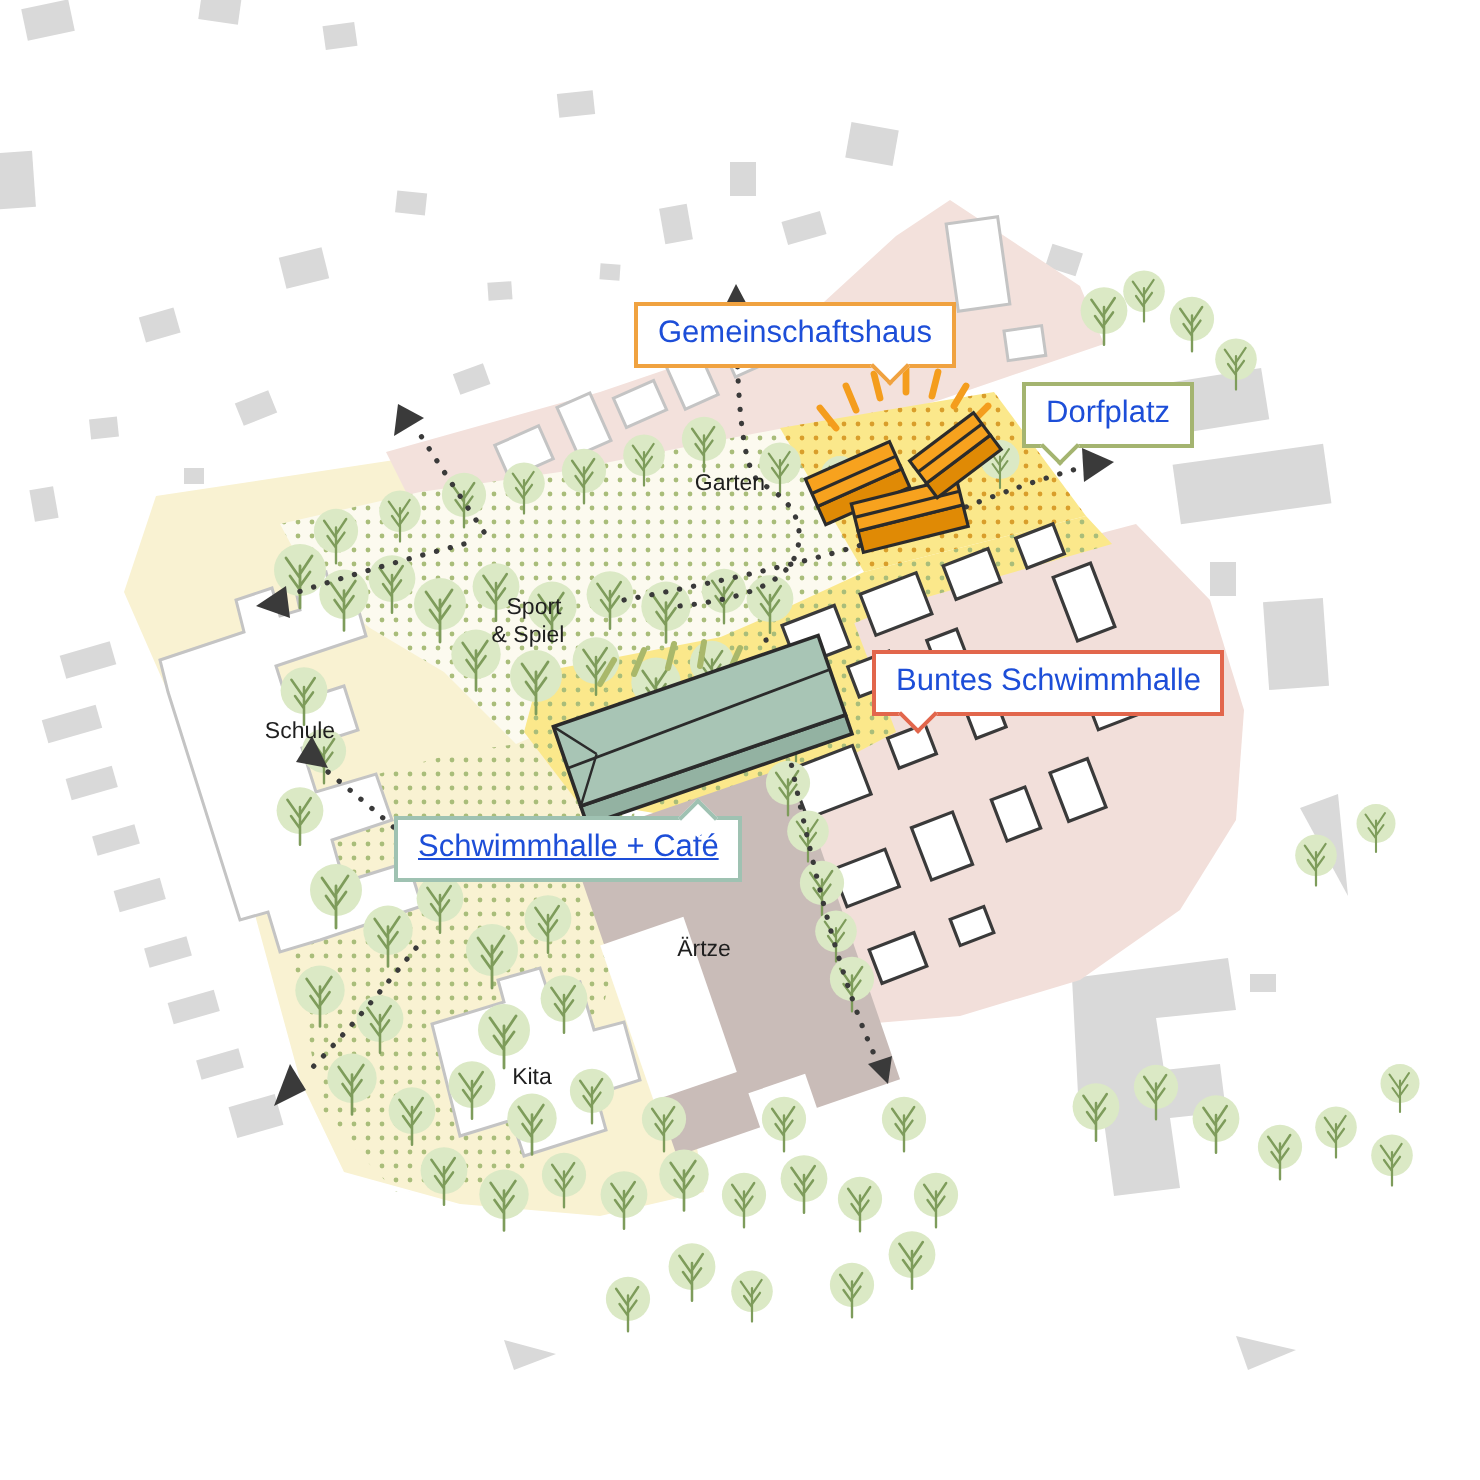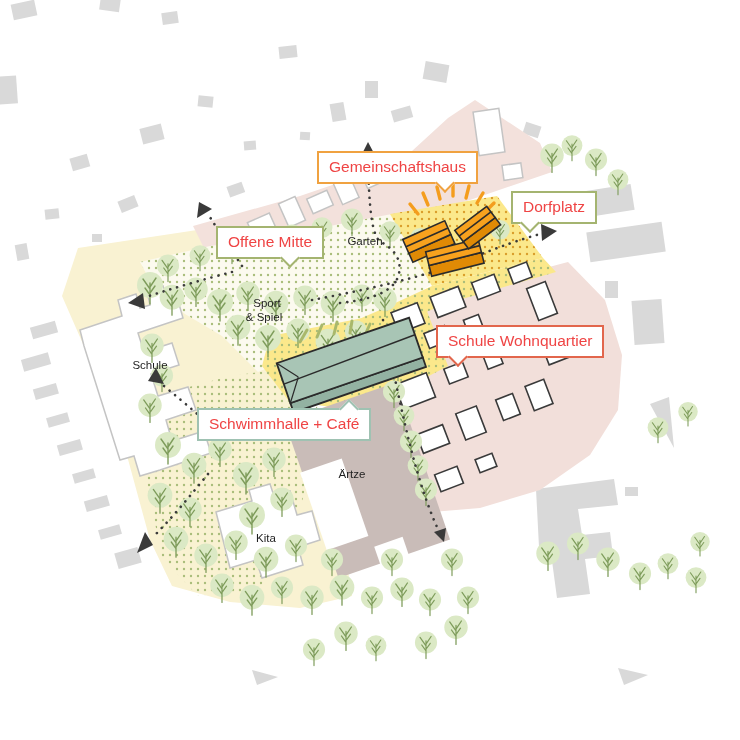--- a/index.html
+++ b/index.html
@@ -1,26 +1,26 @@
 <!DOCTYPE html>
 <html><head>
 <meta charset="utf-8">
 <style>
   html,body{margin:0;padding:0;background:#ffffff;}
   .stage{position:relative;width:740px;height:740px;background:#ffffff;overflow:hidden;
          font-family:"Liberation Sans","DejaVu Sans",sans-serif;color:#1f1f1f;}
   .stage svg{position:absolute;left:0;top:0;}
   .callout{position:absolute;background:#ffffff;border:2px solid #999;padding:5px 10px 6px;
-           font-size:15.5px;white-space:nowrap;color:#ef4444;}
+           font-size:15.5px;white-space:nowrap;color:#1d4ed8;}
   .callout .tail{position:absolute;width:12px;height:12px;background:#ffffff;transform:rotate(45deg);}
   .tail.down{bottom:-8px;border-right:2px solid;border-bottom:2px solid;}
   .tail.up{top:-8px;border-left:2px solid;border-top:2px solid;}
   .co-orange{border-color:#F0A240;} .co-orange .tail{border-color:#F0A240;}
   .co-olive{border-color:#A4B470;}  .co-olive .tail{border-color:#A4B470;}
-  .co-sage{border-color:#9FC2B2;}   .co-sage .tail{border-color:#9FC2B2;}
+  .co-sage{border-color:#9FC2B2;text-decoration:underline;}   .co-sage .tail{border-color:#9FC2B2;}
   .co-coral{border-color:#E2664C;}  .co-coral .tail{border-color:#E2664C;}
   .maptext{font-size:11.5px;fill:#1f1f1f;}
 </style>
 </head>
 <body>
 
 <div class="stage">
 <svg width="740" height="740" viewBox="0 0 740 740">
   <defs>
     <pattern id="gdots" width="7" height="7" patternUnits="userSpaceOnUse">
@@ -289,25 +289,21 @@
 </svg>
 
 <div class="callout co-orange" style="left:317px;top:151px;">
   <span>Gemeinschaftshaus</span>
   <span class="tail down" style="left:76%;"></span>
 </div>
 <div class="callout co-olive" style="left:511px;top:175px;margin-top:16px;">
   <span>Dorfplatz</span>
   <span class="tail down" style="left:12%;"></span>
 </div>
-<div class="callout co-olive" style="left:216px;top:226px;">
-  <span>Offene Mitte</span>
-  <span class="tail down" style="left:62%;"></span>
-</div>
 <div class="callout co-sage" style="left:197px;top:408px;">
   <span>Schwimmhalle + Café</span>
   <span class="tail up" style="left:84%;"></span>
 </div>
 <div class="callout co-coral" style="left:436px;top:325px;">
-  <span>Schule Wohnquartier</span>
+  <span>Buntes Schwimmhalle</span>
   <span class="tail down" style="left:8%;"></span>
 </div>
 </div>
 
 </body></html>

